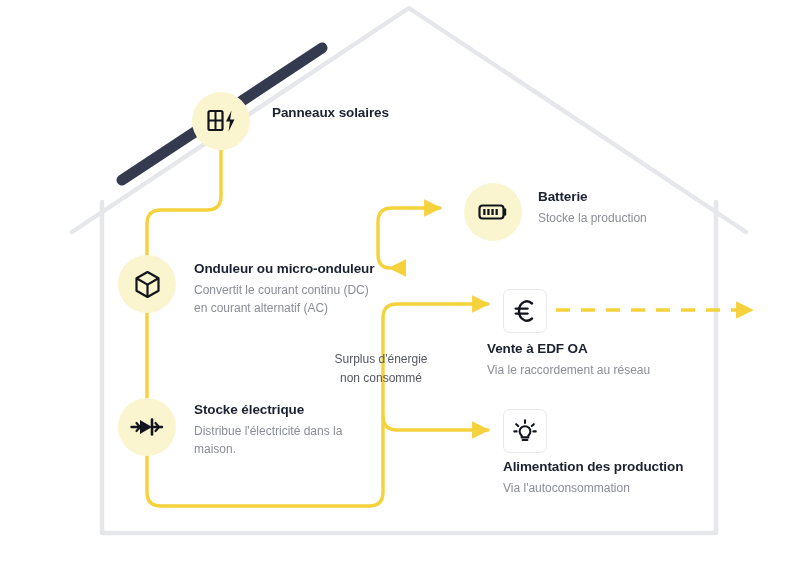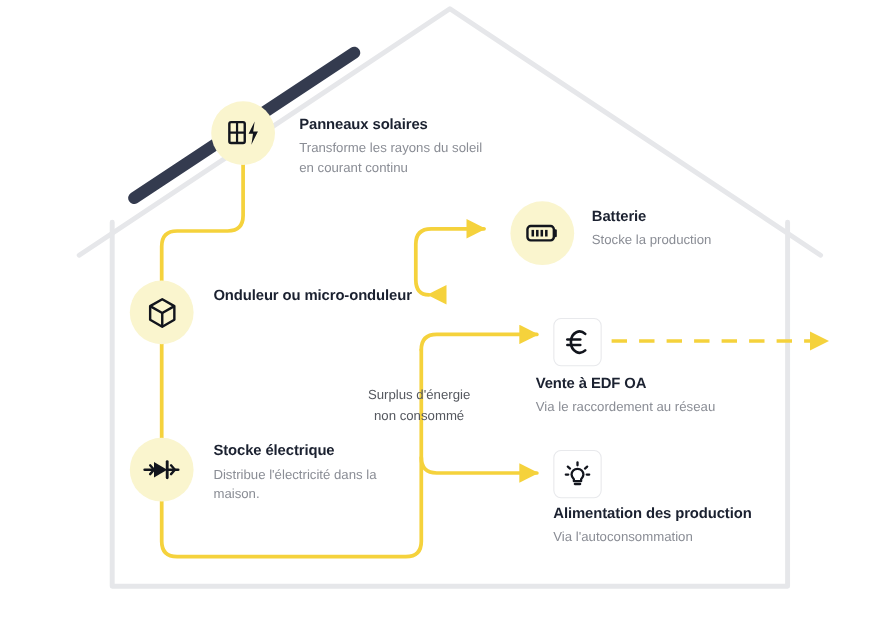--- a/index.html
+++ b/index.html
@@ -181,35 +181,35 @@
         <line x1="3.2" y1="5.2" x2="5.2" y2="7" stroke="#12151d" stroke-width="2.1" stroke-linecap="round"></line>
         <line x1="20.8" y1="5.2" x2="18.8" y2="7" stroke="#12151d" stroke-width="2.1" stroke-linecap="round"></line>
         <line x1="1.3" y1="12.4" x2="3.6" y2="12.4" stroke="#12151d" stroke-width="2.1" stroke-linecap="round"></line>
         <line x1="22.7" y1="12.4" x2="20.4" y2="12.4" stroke="#12151d" stroke-width="2.1" stroke-linecap="round"></line>
       </svg>
     </span>
   </div>
 
   <div class="label-block" style="left:272px; top:105px;">
     <div class="label-title">Panneaux solaires</div>
-    <div class="label-desc">
-      <span>Transforme les rayons du soleil</span>
-      <span class="l2">en courant continu</span>
-    </div>
   </div>
 
   <div class="label-block" style="left:538px; top:189px;">
     <div class="label-title">Batterie</div>
     <div class="label-desc">
       <span>Stocke la production</span>
     </div>
   </div>
 
   <div class="label-block" style="left:194px; top:261px;">
     <div class="label-title">Onduleur ou micro-onduleur</div>
+    <div class="label-desc">
+      <span>Convertit le courant continu (DC)</span>
+      <span class="l2">en courant alternatif (AC)</span>
+    </div>
   </div>
 
   <div class="label-block" style="left:194px; top:402px;">
     <div class="label-title">Stocke électrique</div>
     <div class="label-desc">
       <span>Distribue l'électricité dans la</span>
       <span class="l2">maison.</span>
     </div>
   </div>
 

